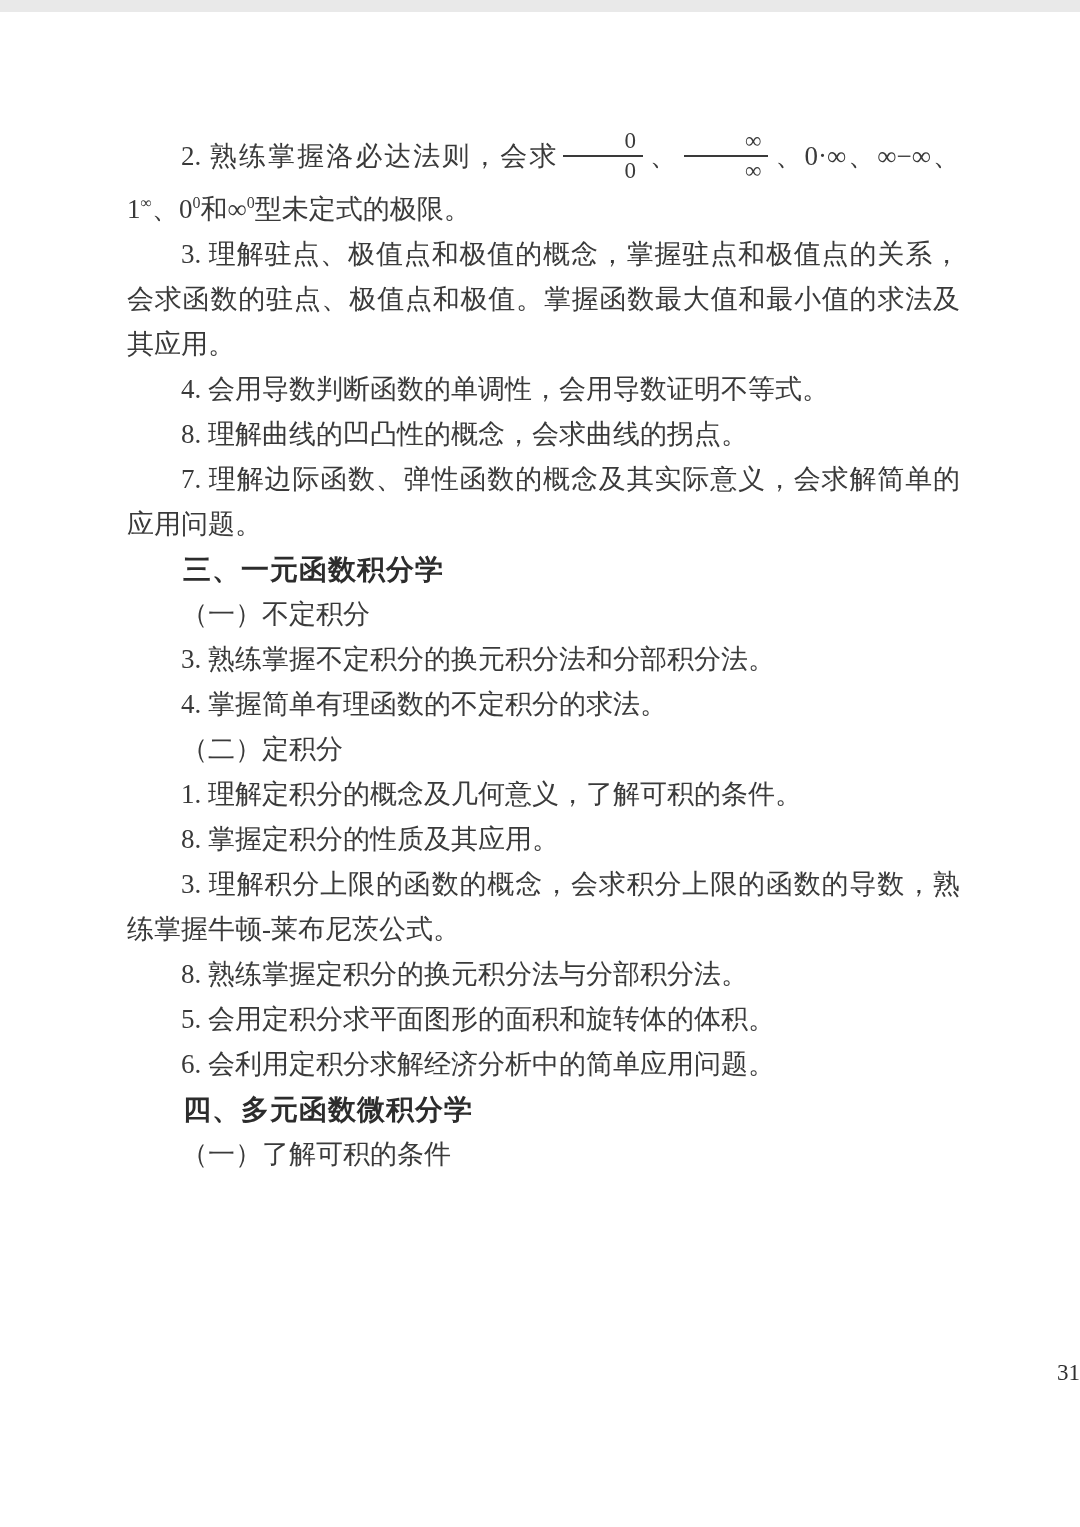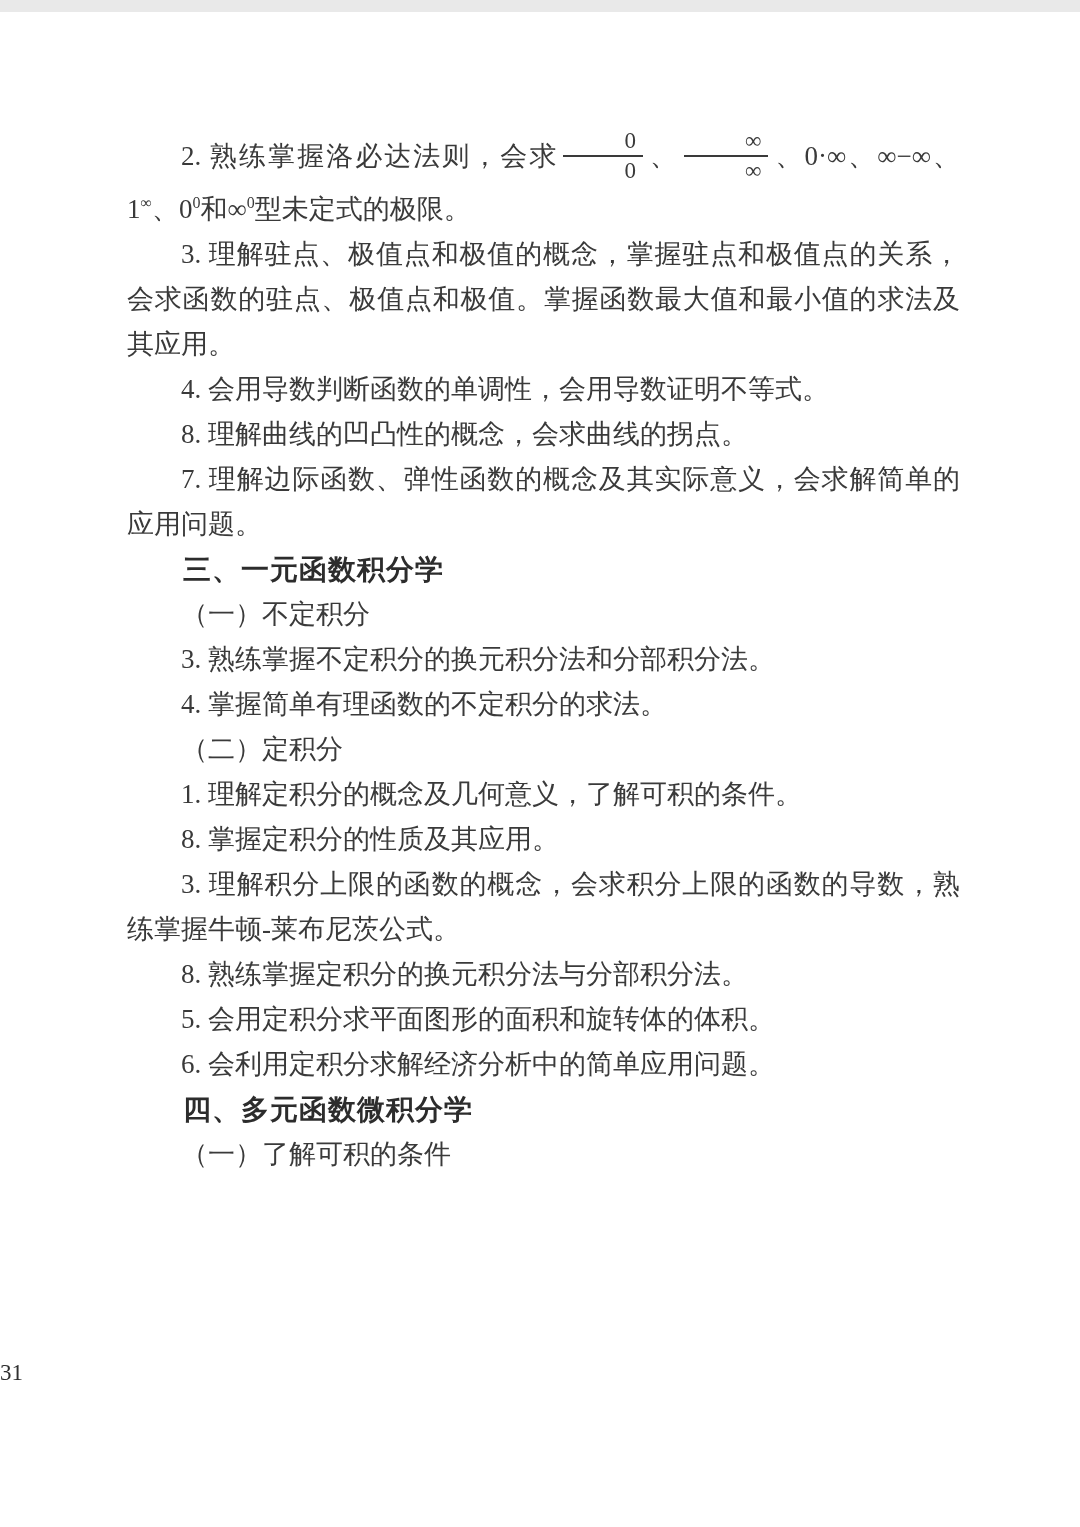--- a/index.html
+++ b/index.html
@@ -59,21 +59,21 @@
   sup.msup {
     font-size: 16px;
     line-height: 0;
     vertical-align: super;
   }
   .page-number {
     position: absolute;
     left: 0;
     width: 100%;
     top: 1348px;
-    text-align: left;
+    text-align: right;
     font-size: 23px;
     color: #2f2f2f;
   }
 </style>
 </head>
 <body>
 
 <div class="page">
   <div class="content" id="doc-content">
       <p class="body-para"><span>2. 熟练掌握洛必达法则，会求</span><span class="frac"><span class="num">0</span><span class="den">0</span></span><span>、</span><span class="frac"><span class="num">∞</span><span class="den">∞</span></span><span>、0·∞、∞−∞、1</span><sup class="msup">∞</sup><span>、0</span><sup class="msup">0</sup><span>和∞</span><sup class="msup">0</sup><span>型未定式的极限。</span></p>

